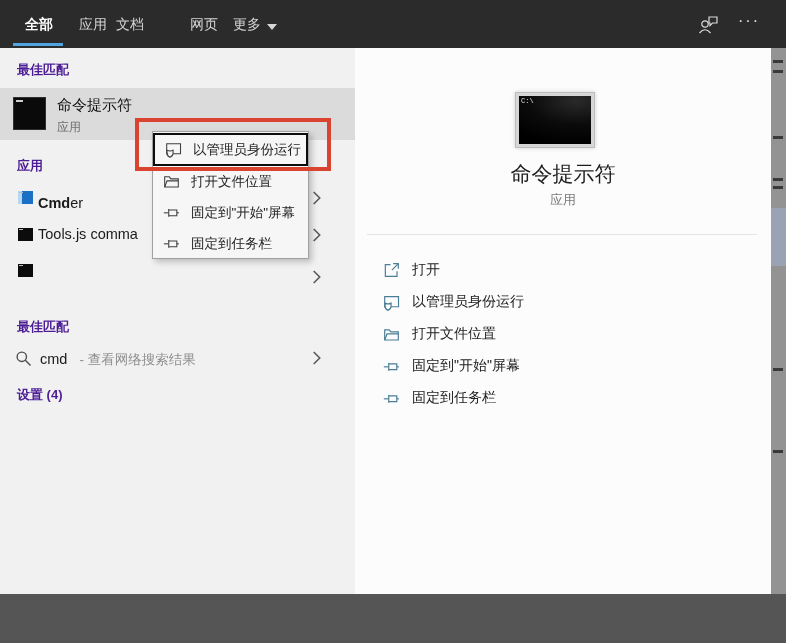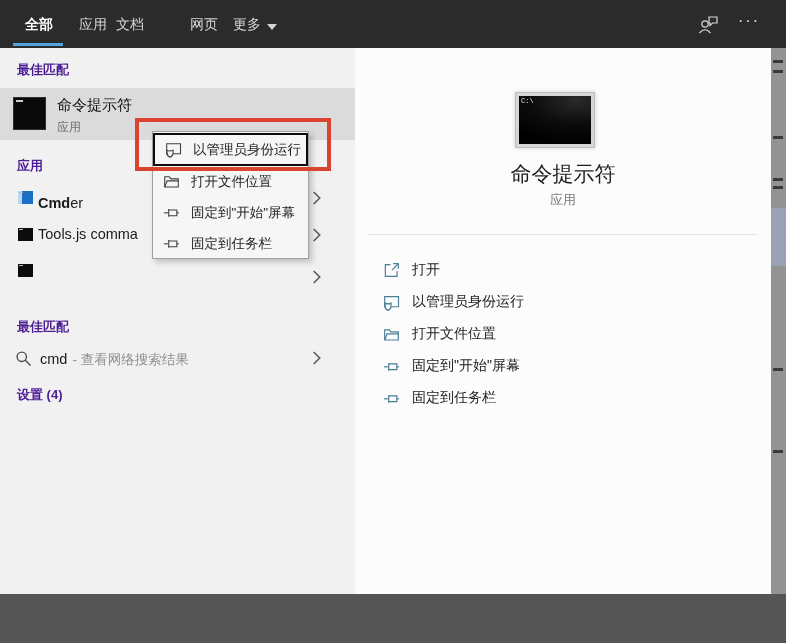--- a/index.html
+++ b/index.html
@@ -36,21 +36,21 @@
   
   .app-row{position:absolute;left:0;width:355px;cursor:pointer;}
   .app-ico{position:absolute;left:18px;width:15px;height:13px;background:#0c0c0c;}
   .app-ico::after{content:"";position:absolute;left:1px;top:1px;width:4px;height:1px;background:#bbb;}
   .app-ico.cmder{background:linear-gradient(90deg,#b9d7ee 0 30%,#1b6fc4 30%);}
   .app-label{position:absolute;left:38px;font-size:14.5px;color:#1a1a1a;}
   .chev{position:absolute;width:9px;height:14px;cursor:pointer;}
   .chev svg{stroke:#5a5a5a;fill:none;stroke-width:1.6;width:9px;height:14px;}
 
   .web-query{font-size:14.5px;color:#1a1a1a;}
-  .web-suffix{font-size:13.5px;color:#8e8e8e;margin-left:5px;}
+  .web-suffix{font-size:13.5px;color:#8e8e8e;margin-left:12px;}
   .mag-small svg{stroke:#4d4d4d;fill:none;stroke-width:1.3;width:17px;height:17px;}
 
   
   .ctx-menu{position:absolute;left:152px;top:131px;width:157px;height:128px;background:#f6f6f6;
     border:1px solid #a0a0a0;box-shadow:3px 3px 6px rgba(0,0,0,.22);z-index:40;}
   .ctx-item{position:relative;height:31px;display:flex;align-items:center;padding-left:10px;cursor:pointer;}
   .ctx-item.focused{border:2px solid #0c0c0c;height:33px;margin:1px 0 0 0;}
   .ctx-item .ico{width:17px;height:17px;margin-right:11px;flex:0 0 auto;}
   .ctx-item .ico svg{stroke:#3f3f3f;fill:none;stroke-width:1;width:17px;height:17px;}
   .ctx-label{font-size:13.5px;color:#1e1e1e;white-space:nowrap;}

